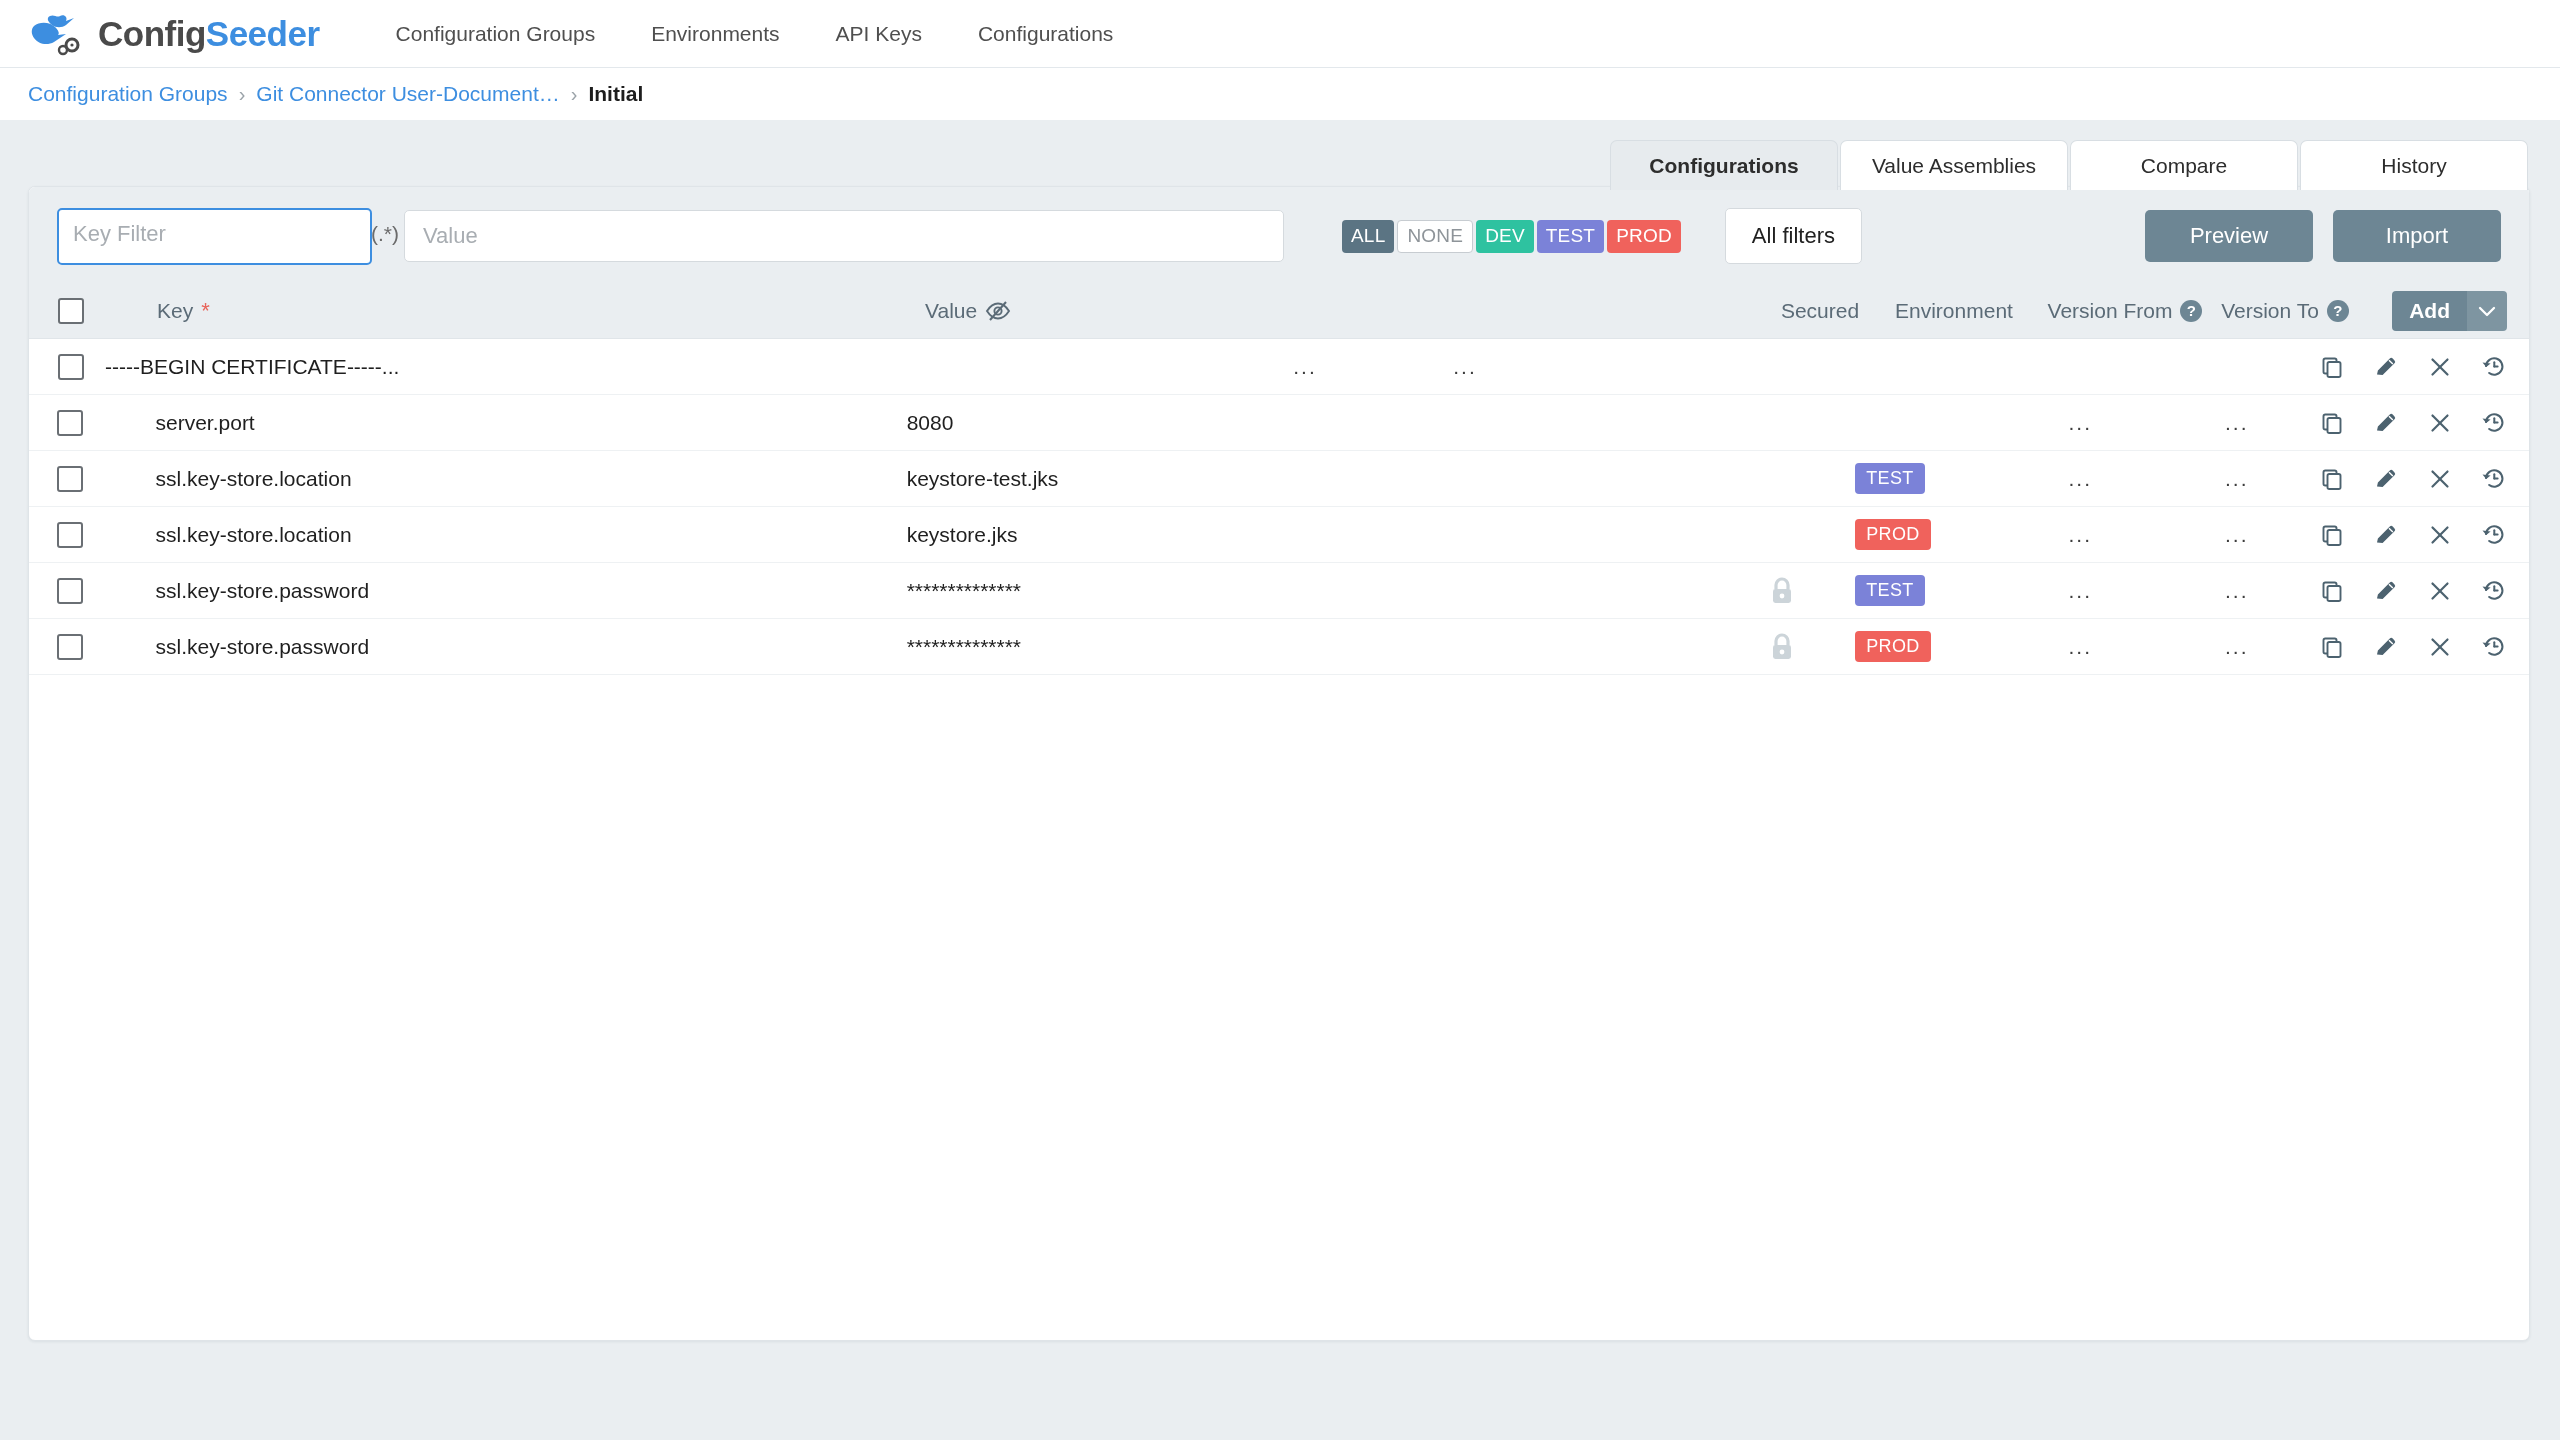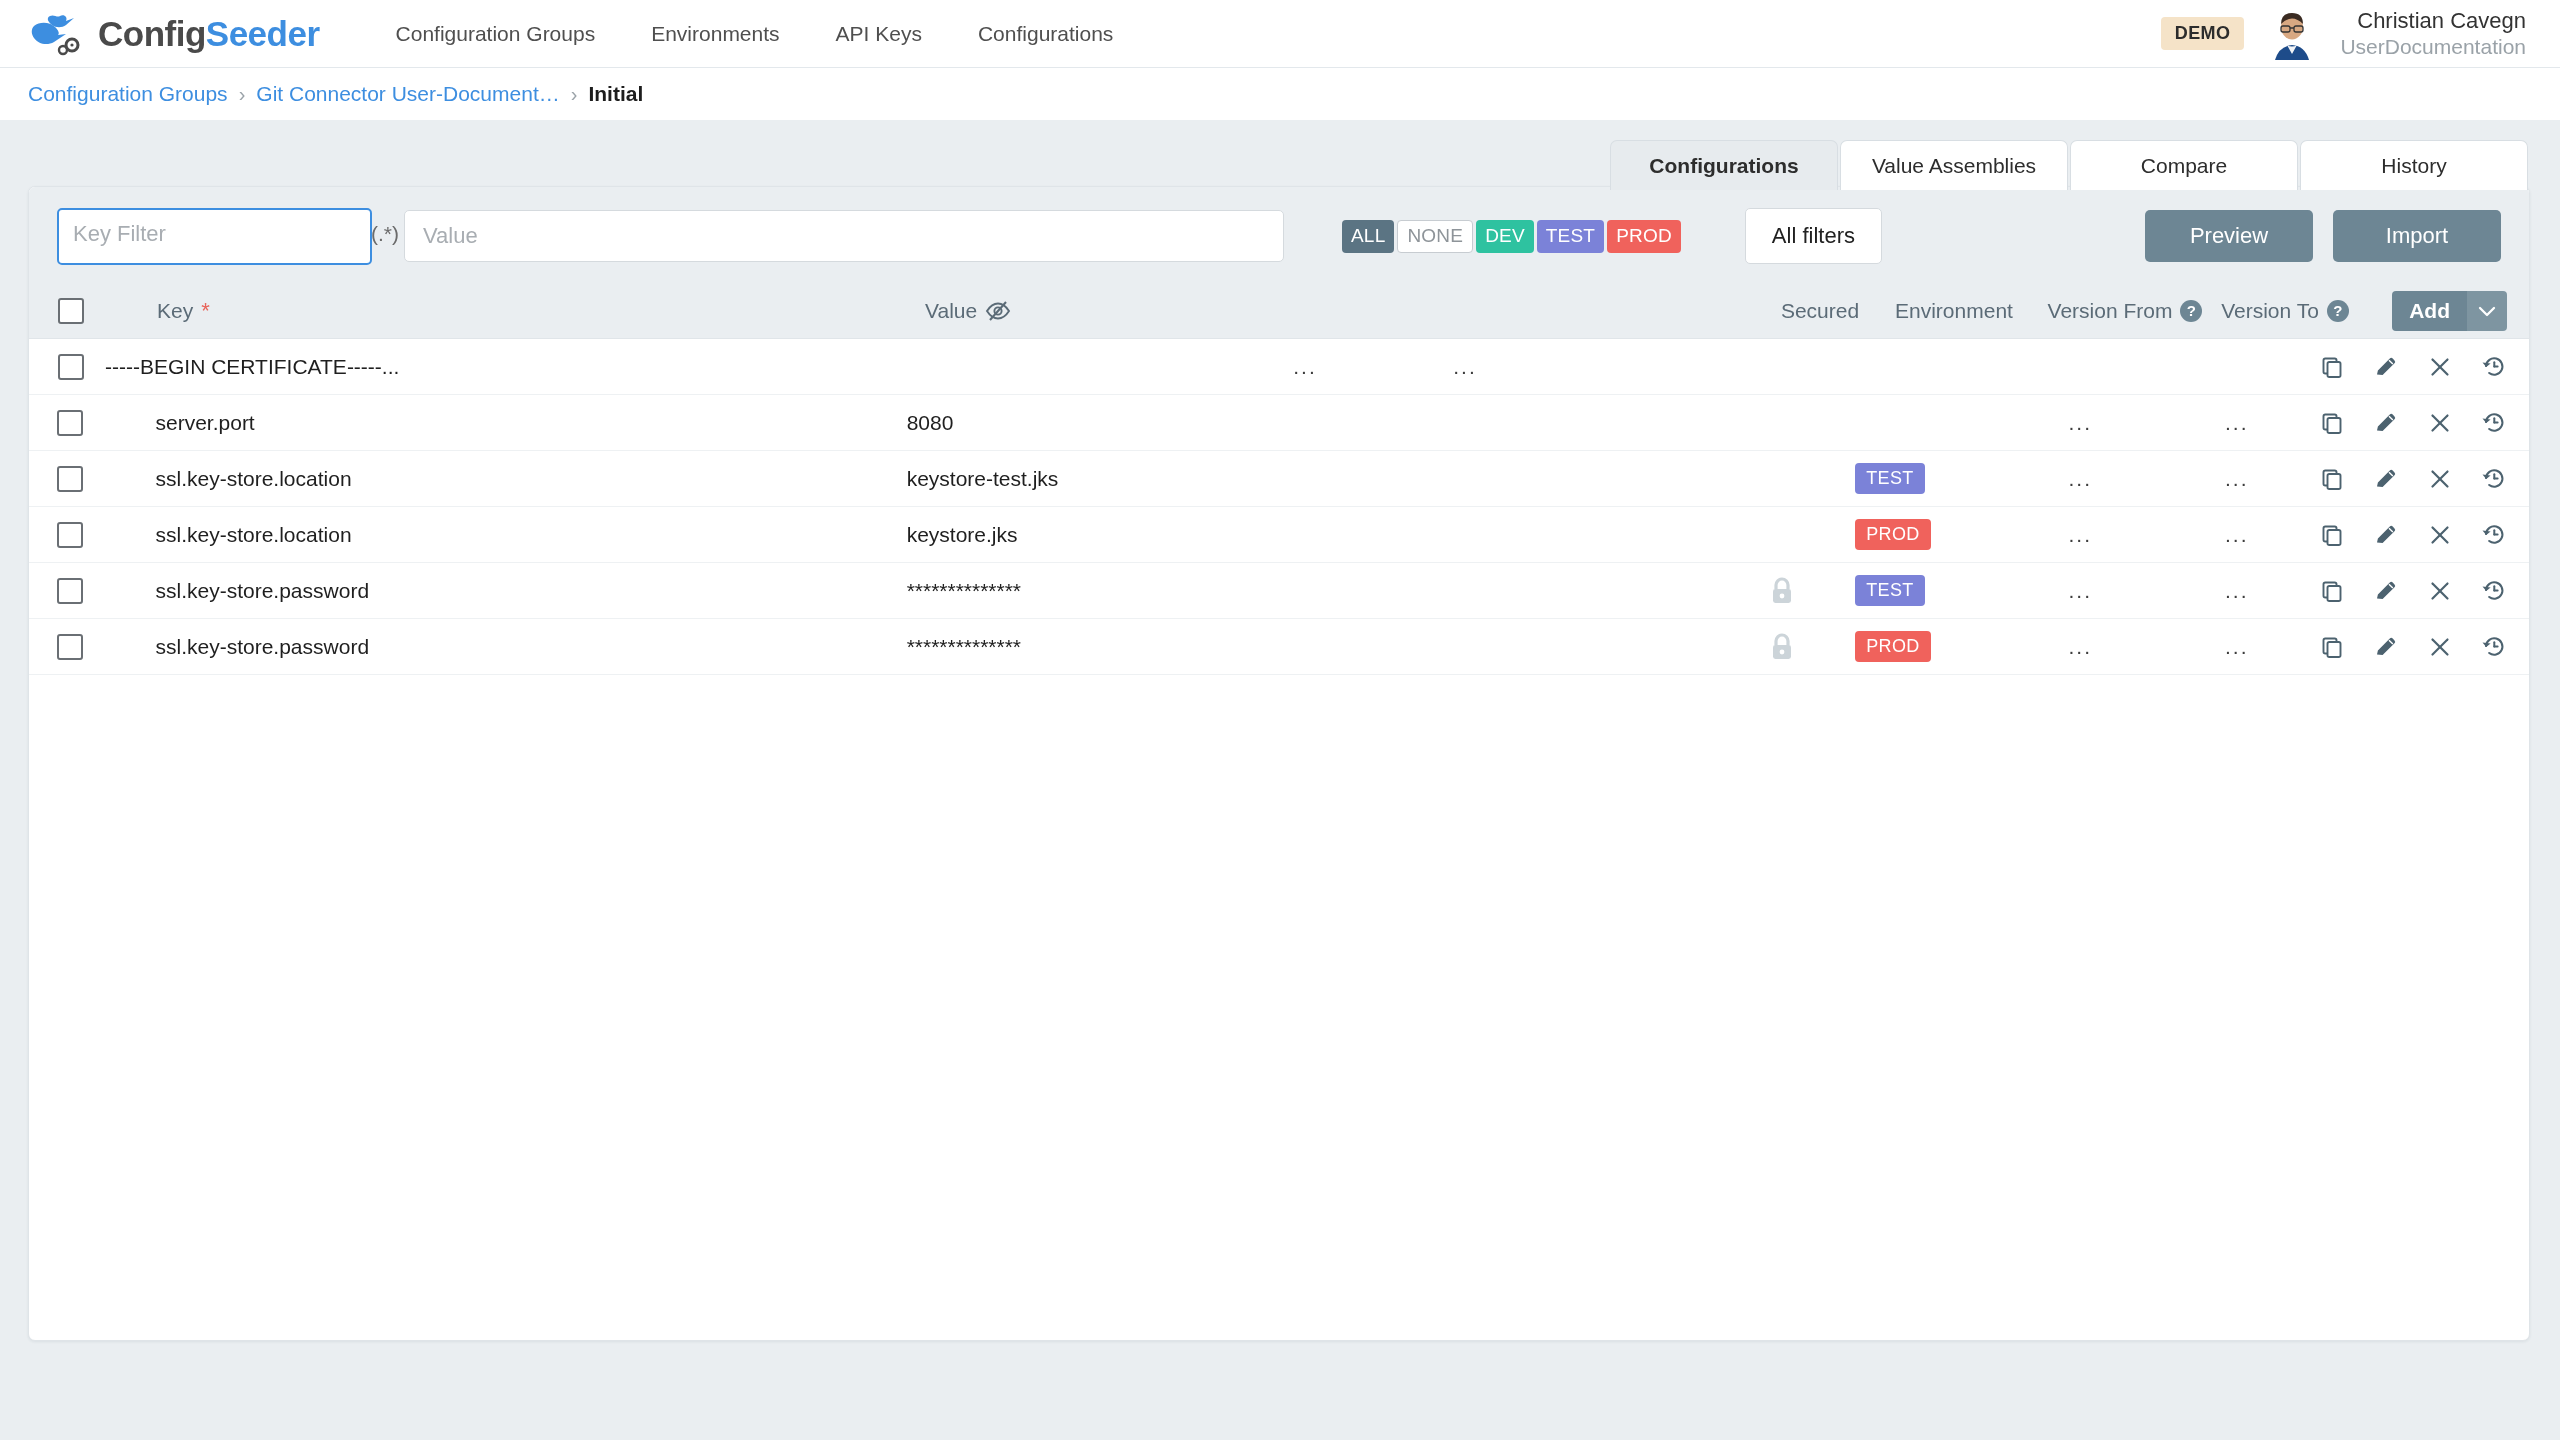--- a/index.html
+++ b/index.html
@@ -135,21 +135,21 @@
     height: 33px; padding: 0 9px;
     display: flex; align-items: center; justify-content: center;
     font-size: 19px; color: #fff; border-radius: 4px;
     cursor: pointer; letter-spacing: 0.2px; font-weight: 400;
   }
   .chip.none-chip {
     background: #ffffff; color: #8e9499; border: 1px solid #c7ccd1;
   }
 
   .all-filters-btn {
-    margin-left: 64px;
+    margin-left: 44px;
     height: 56px; padding: 0 26px;
     background: #ffffff; border: 1px solid #d5dade; border-radius: 5px;
     display: flex; align-items: center; justify-content: center;
     font-size: 22px; color: #212121; cursor: pointer;
   }
 
   .right-btns { margin-left: auto; display: flex; gap: 20px; }
   .btn-slate {
     width: 168px; height: 52px;
     background: #6d8694; border: none; border-radius: 5px;
@@ -251,37 +251,20 @@
     </div>
   </div>
 
   <div class="nav-links">
     <span class="nav-link">Configuration Groups</span>
     <span class="nav-link">Environments</span>
     <span class="nav-link">API Keys</span>
     <span class="nav-link">Configurations</span>
   </div>
 
-  <div class="nav-right">
-    <span class="demo-badge">DEMO</span>
-    <svg class="avatar" viewBox="0 0 52 52">
-      <rect width="52" height="52" fill="#ffffff"></rect>
-      <ellipse cx="26" cy="19" rx="11" ry="12.5" fill="#d8a882"></ellipse>
-      <path d="M15 16 q11 -11 22 0 q0 -11 -11 -11 q-11 0 -11 11 Z" fill="#3a2b22"></path>
-      <rect x="15" y="18" width="9" height="6" rx="2" fill="none" stroke="#333" stroke-width="1.3"></rect>
-      <rect x="28" y="18" width="9" height="6" rx="2" fill="none" stroke="#333" stroke-width="1.3"></rect>
-      <line x1="24" y1="20" x2="28" y2="20" stroke="#333" stroke-width="1.3"></line>
-      <path d="M9 52 q4 -14 17 -15 q13 1 17 15 Z" fill="#1e4c8a"></path>
-      <path d="M21 37 l5 9 l5 -9 q-5 3 -10 0 Z" fill="#f2f4f6"></path>
-    </svg>
-    <div class="user-block">
-      <span class="user-name">Christian Cavegn</span>
-      <span class="user-role">UserDocumentation</span>
-    </div>
-  </div>
 </div>
 
 <div class="breadcrumb">
   <span class="crumb">Configuration Groups</span>
   <span class="crumb-sep">›</span>
   <span class="crumb">Git Connector User-Document…</span>
   <span class="crumb-sep">›</span>
   <span class="crumb active">Initial</span>
 </div>
 

